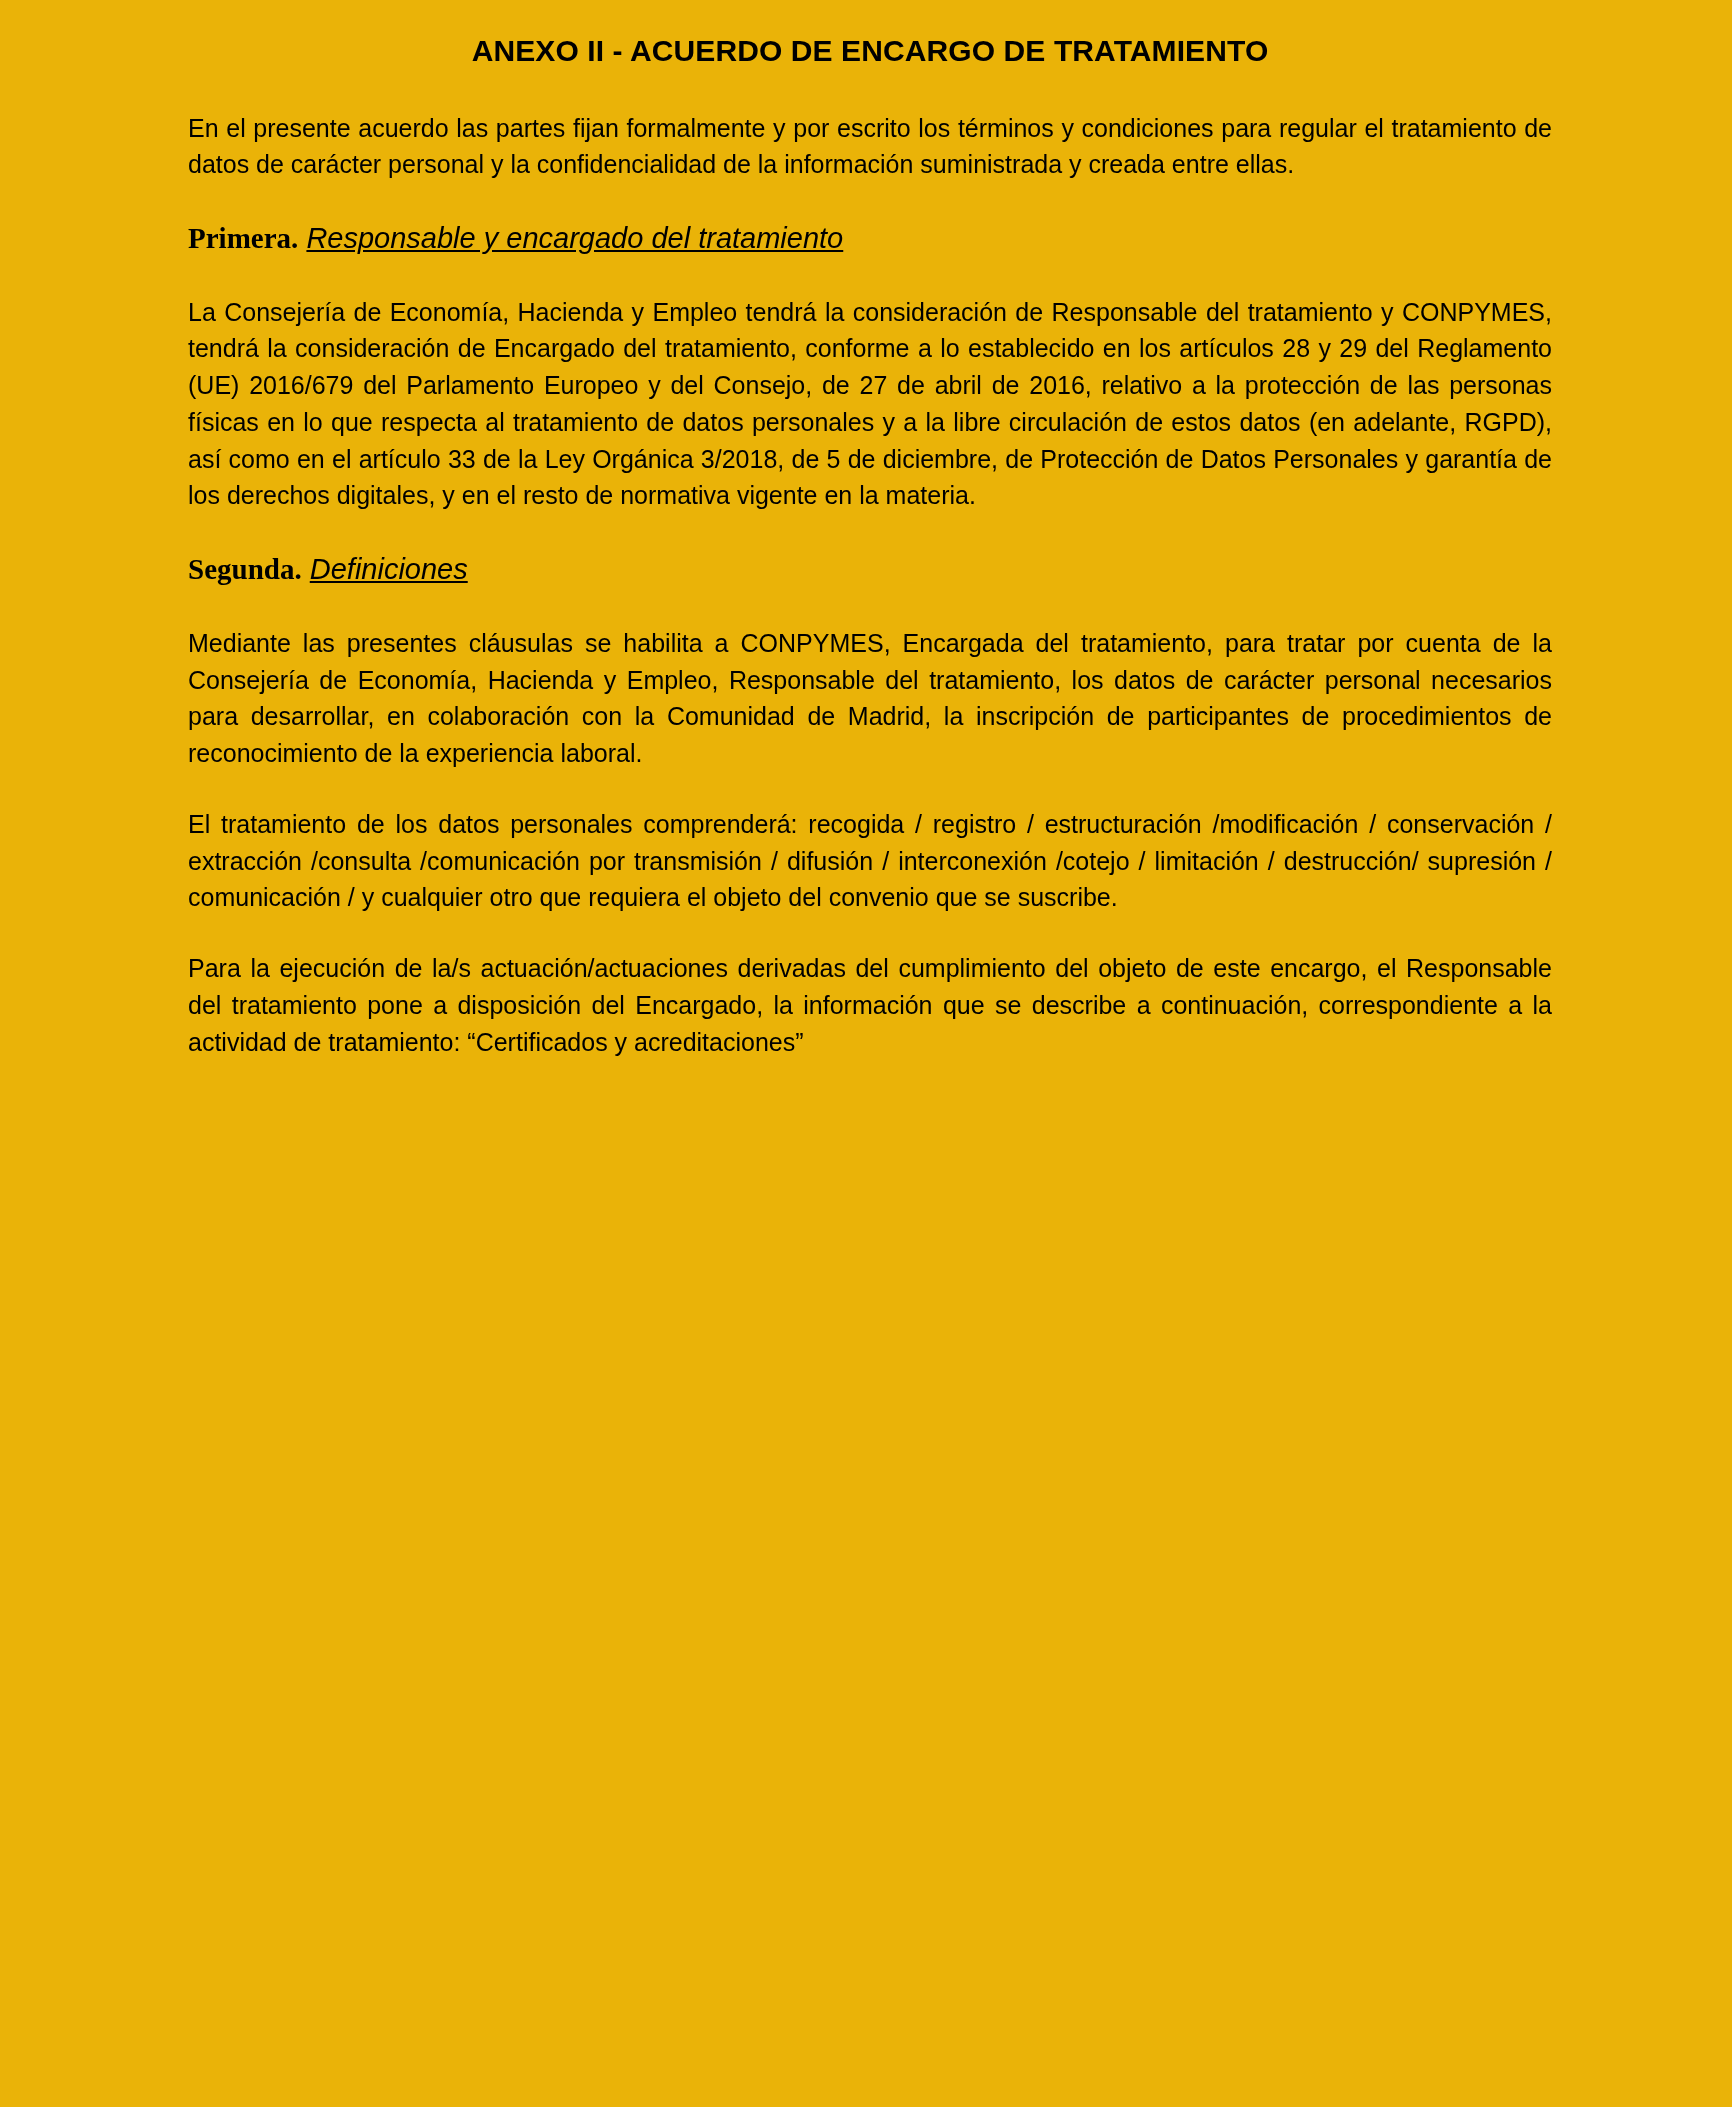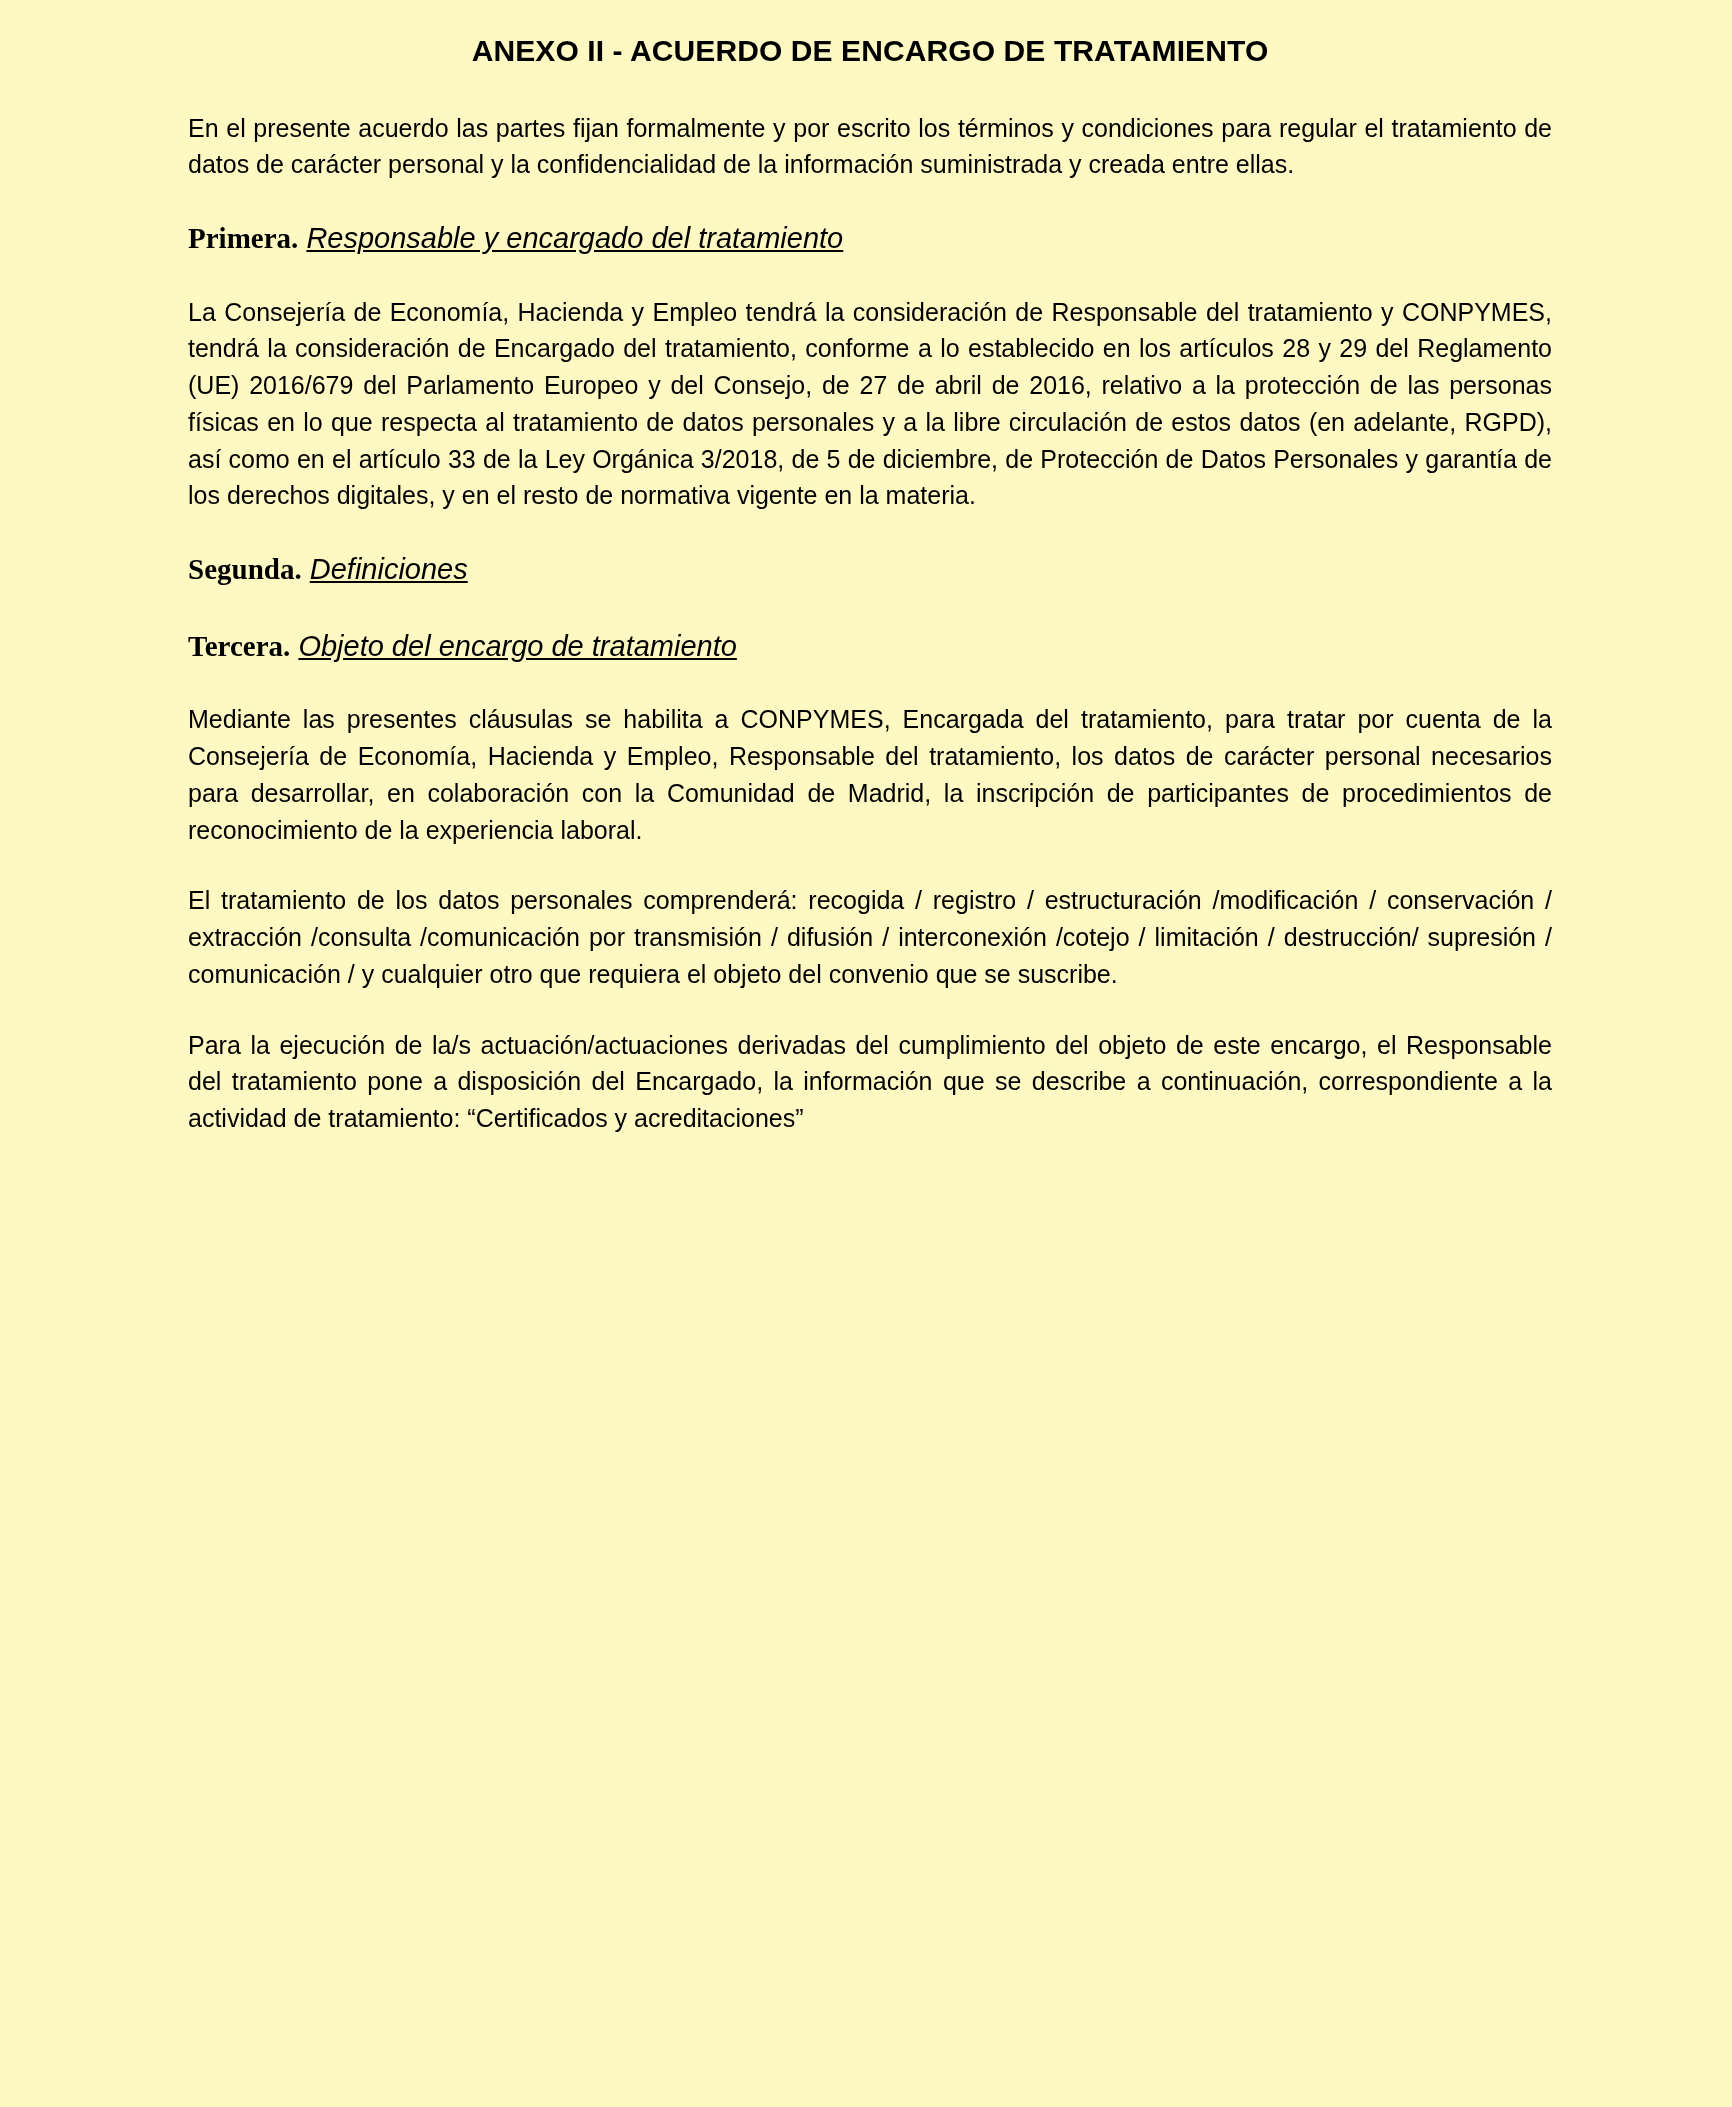--- a/index.html
+++ b/index.html
@@ -8,21 +8,21 @@
     background: #ffffff;
   }
   body {
     font-family: "Liberation Sans", "DejaVu Sans", sans-serif;
     color: #000000;
   }
   .page {
     position: relative;
     width: 1733px;
     min-height: 2108px;
-    background: #fef9c3;
+    background: #eab308;
     box-sizing: border-box;
     padding: 31px 181px 44px 188px;
   }
   .doc-title {
     font-size: 30px;
     font-weight: bold;
     text-align: center;
     margin: 0 0 38px 0;
     line-height: 1.35;
     letter-spacing: 0.1px;
@@ -64,23 +64,20 @@
   </h2>
 
   <p class="para">La Consejería de Economía, Hacienda y Empleo tendrá la consideración de Responsable del tratamiento y CONPYMES, tendrá la consideración de Encargado del tratamiento, conforme a lo establecido en los artículos 28 y 29 del Reglamento (UE) 2016/679 del Parlamento Europeo y del Consejo, de 27 de abril de 2016, relativo a la protección de las personas físicas en lo que respecta al tratamiento de datos personales y a la libre circulación de estos datos (en adelante, RGPD), así como en el artículo 33 de la Ley Orgánica 3/2018, de 5 de diciembre, de Protección de Datos Personales y garantía de los derechos digitales, y en el resto de normativa vigente en la materia.</p>
 
 
   <h2 class="section-heading">
     <span class="sec-label">Segunda.</span><span class="sec-title">Definiciones</span>
   </h2>
 
 
-  <h2 class="section-heading">
-    <span class="sec-label">Tercera.</span><span class="sec-title">Objeto del encargo de tratamiento</span>
-  </h2>
 
   <p class="para">Mediante las presentes cláusulas se habilita a CONPYMES, Encargada del tratamiento, para tratar por cuenta de la Consejería de Economía, Hacienda y Empleo, Responsable del tratamiento, los datos de carácter personal necesarios para desarrollar, en colaboración con la Comunidad de Madrid, la inscripción de participantes de procedimientos de reconocimiento de la experiencia laboral.</p>
 
   <p class="para">El tratamiento de los datos personales comprenderá: recogida / registro / estructuración /modificación / conservación / extracción /consulta /comunicación por transmisión / difusión / interconexión /cotejo / limitación / destrucción/ supresión / comunicación / y cualquier otro que requiera el objeto del convenio que se suscribe.</p>
 
 
   <p class="para">Para la ejecución de la/s actuación/actuaciones derivadas del cumplimiento del objeto de este encargo, el Responsable del tratamiento pone a disposición del Encargado, la información que se describe a continuación, correspondiente a la actividad de tratamiento: “Certificados y acreditaciones”</p>
 
 </div>
 

